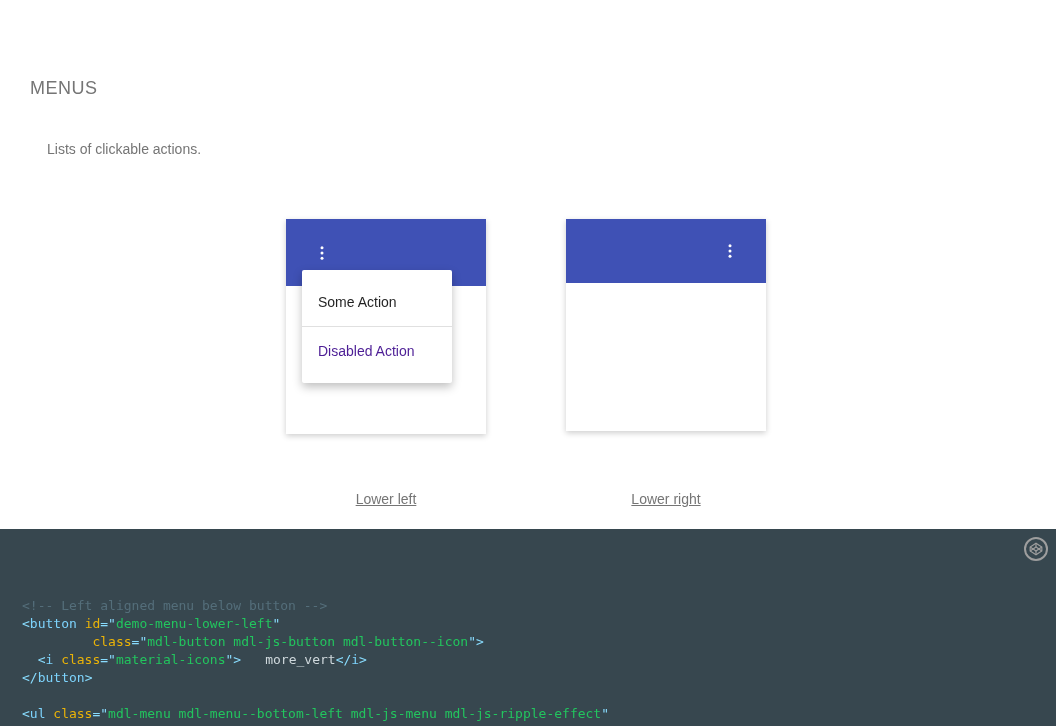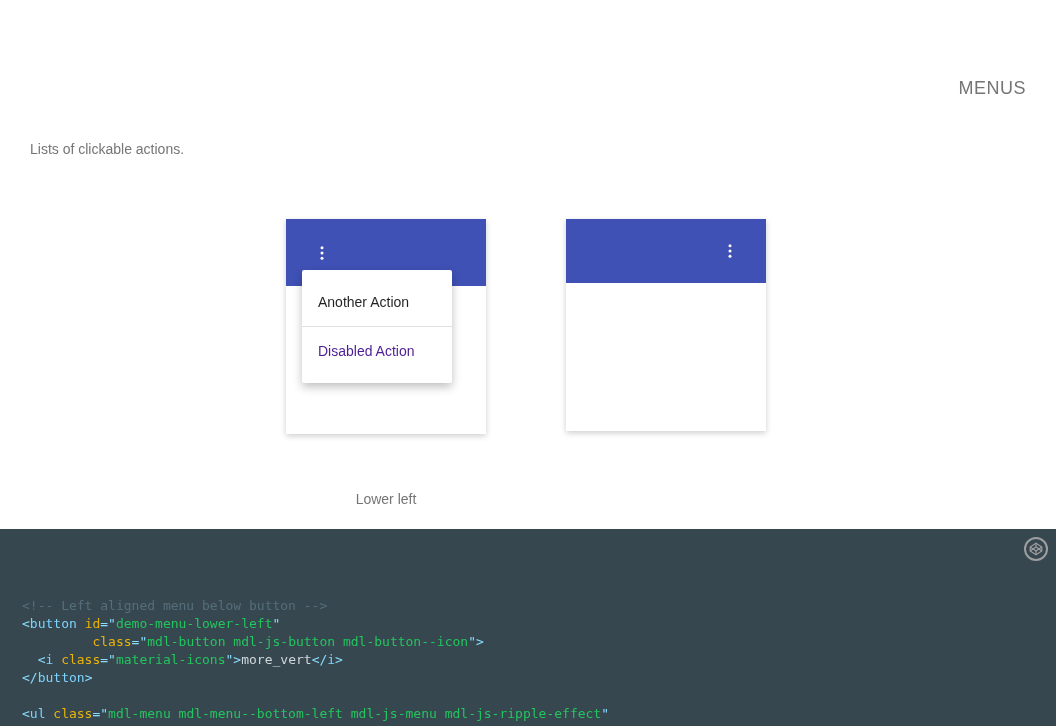--- a/index.html
+++ b/index.html
@@ -1,21 +1,21 @@
 <!DOCTYPE html>
 <html><head>
 <meta charset="utf-8">
 <style>
   * { box-sizing: border-box; margin: 0; padding: 0; }
   html, body { width: 1056px; height: 726px; font-family: "Helvetica Neue", Arial, sans-serif; background: #fff; color: rgba(0,0,0,0.87); }
   .page { width: 100%; }
 
-  .heading { padding: 78px 30px 0 30px; text-align: right; }
+  .heading { padding: 78px 30px 0 30px; }
   .heading h2 { font-size: 18px; font-weight: 500; color: #757575; letter-spacing: 0.5px; }
-  .subhead { padding: 42px 30px 0 30px; font-size: 14px; color: #757575; }
+  .subhead { padding: 42px 30px 0 47px; font-size: 14px; color: #757575; }
 
   .demo-area { width: 100%; height: 310px; position: relative; margin-top: 62px; }
   .card {
     position: absolute;
     width: 200px; height: 215px;
     background: #fff;
     box-shadow: 0 2px 6px rgba(0,0,0,0.2);
   }
   .card-left  { left: 286px; top: 0; }
   .card-right { left: 566px; top: 0; height: 212px; }
@@ -58,20 +58,21 @@
   .menu-item.disabled { color: #4c1d95; cursor: default; }
   .menu-divider { height: 1px; background: #e0e0e0; margin: 0; }
 
   .caption {
     position: absolute;
     top: 272px;
     font-size: 14px;
     color: #757575;
     text-align: center;
     width: 200px;
+    text-decoration: underline;
   }
   .caption-left  { left: 286px; }
   .caption-right { left: 566px; }
 
   .code-area {
     position: relative;
     margin-top: 0;
     background: #37474f;
     color: #cfd8dc;
     font-family: Menlo, Consolas, monospace;
@@ -81,21 +82,21 @@
     height: 203px;
     overflow: hidden;
     white-space: pre;
   }
   .code-area .cm  { color: #546e7a; text-align: center; }
   .code-area .pn  { color: #89ddff; }
   .code-area .tg  { color: #7dd3fc; }
   .code-area .at  { color: #eab308; }
   .code-area .eq  { color: #89ddff; }
   .code-area .st  { color: #22c55e; }
-  .code-area .tx  { color: #cfd8dc; }
+  .code-area .tx  { color: #cfd8dc; margin-left: 24px; }
 
   .codepen-badge {
     position: absolute;
     right: 8px; top: 8px;
     width: 24px; height: 24px;
     border: 2px solid #9e9e9e;
     border-radius: 50%;
     display: flex; align-items: center; justify-content: center;
   }
   .codepen-badge svg { stroke: #9e9e9e; fill: none; stroke-width: 2; }
@@ -117,38 +118,39 @@
           <svg width="18" height="18" viewBox="0 0 24 24">
             <circle cx="12" cy="5" r="2"></circle>
               <circle cx="12" cy="12" r="2"></circle>
               <circle cx="12" cy="19" r="2"></circle>
           </svg>
         </button>
       </div>
     </div>
 
     <div class="menu">
-      <div class="menu-item">Another Action</div>
+      <div class="menu-item">Some Action</div>
       <div class="menu-divider"></div>
       <div class="menu-item disabled">Disabled Action</div>
     </div>
 
     <div class="card card-right">
       <div class="card-bar">
         <button class="icon-btn">
           <svg width="18" height="18" viewBox="0 0 24 24">
             <circle cx="12" cy="5" r="2"></circle>
               <circle cx="12" cy="12" r="2"></circle>
               <circle cx="12" cy="19" r="2"></circle>
           </svg>
         </button>
       </div>
     </div>
 
     <div class="caption caption-left">Lower left</div>
+    <div class="caption caption-right">Lower right</div>
   </div>
 
   <div class="code-area">
     <div class="codepen-badge">
       <svg width="14" height="14" viewBox="0 0 24 24">
         <polygon points="12 2 22 8.5 22 15.5 12 22 2 15.5 2 8.5 12 2"></polygon>
         <polyline points="2 8.5 12 15.5 22 8.5"></polyline>
         <polyline points="2 15.5 12 8.5 22 15.5"></polyline>
         <line x1="12" y1="2" x2="12" y2="8.5"></line>
         <line x1="12" y1="15.5" x2="12" y2="22"></line>

